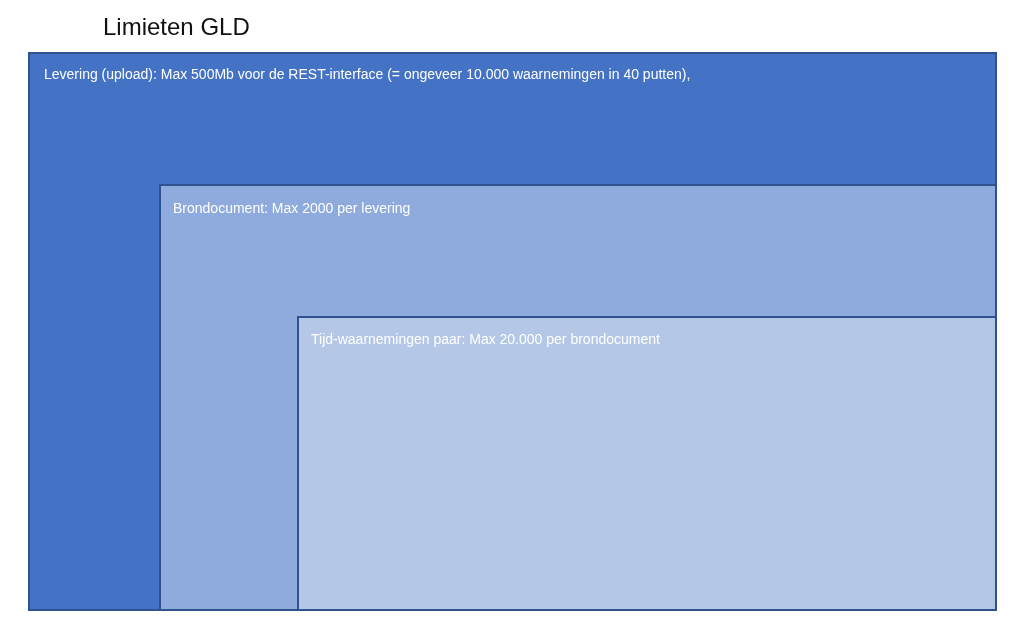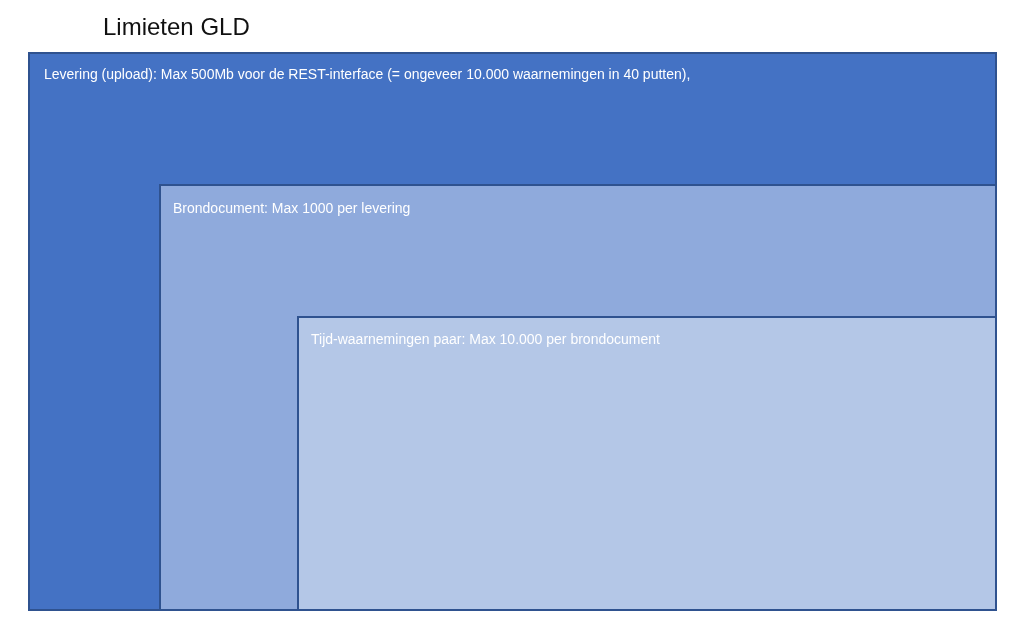--- a/index.html
+++ b/index.html
@@ -79,17 +79,17 @@
 
   <div class="box box-outer"></div>
 
   <div class="box box-middle"></div>
 
   <div class="box box-inner"></div>
 
   <div class="box-label levering-line1">Levering (upload): Max 500Mb voor de REST-interface (= ongeveer 10.000 waarnemingen in 40 putten),</div>
 
 
-  <div class="box-label brondocument-label">Brondocument: Max 1000 per levering</div>
+  <div class="box-label brondocument-label">Brondocument: Max 2000 per levering</div>
 
-  <div class="box-label tijd-label">Tijd-waarnemingen paar: Max 10.000 per brondocument</div>
+  <div class="box-label tijd-label">Tijd-waarnemingen paar: Max 20.000 per brondocument</div>
 
 </div>
 
 </body></html>

